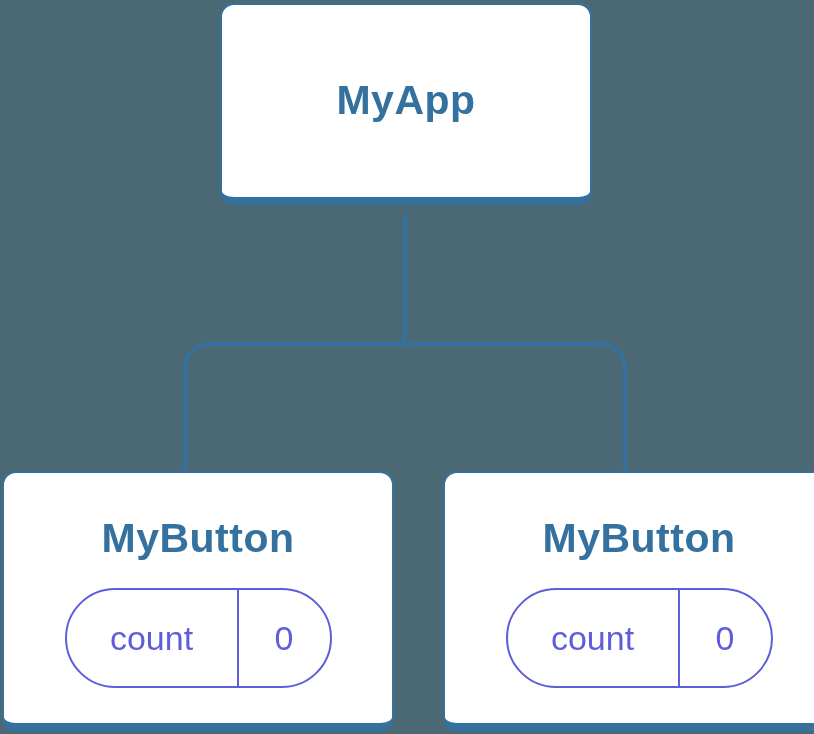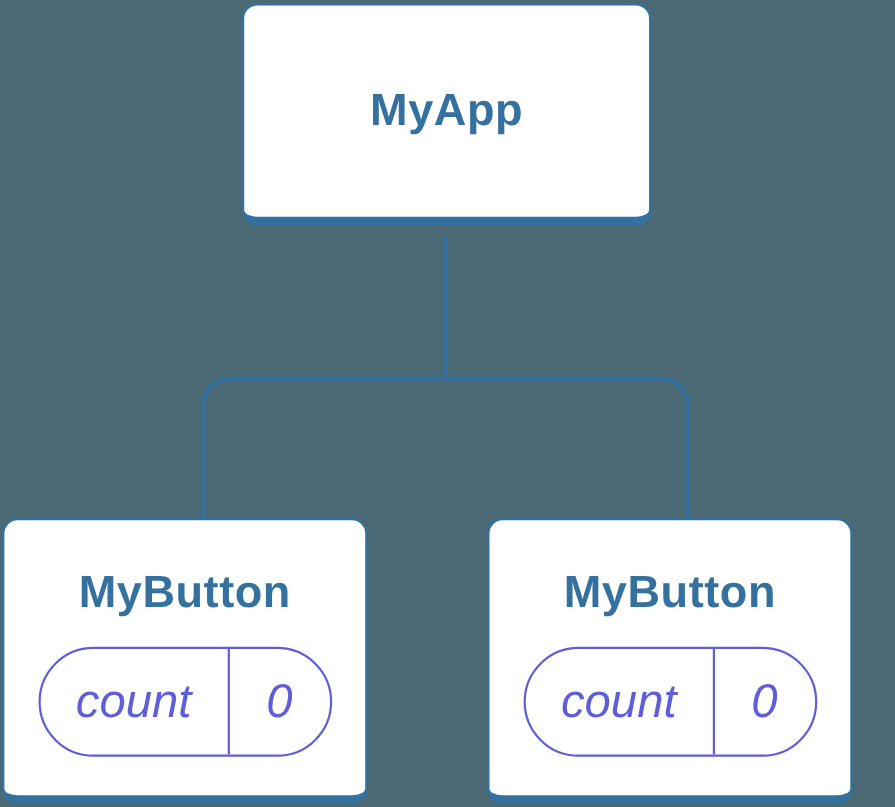--- a/index.html
+++ b/index.html
@@ -22,21 +22,21 @@
     flex-direction: column;
     align-items: center;
     justify-content: center;
   }
   .card.root {
     left: 220px; top: 3px;
     width: 372px; height: 202px;
   }
   .card.child {
     top: 471px;
-    width: 332px; height: 260px;
+    width: 392px; height: 260px;
     justify-content: flex-start;
   }
   .card.child.left  { left: 2px; }
   .card.child.right { left: 443px; }
   .heading {
     color: var(--blue, #35719f);
     font-size: 41px;
     font-weight: 600;
     letter-spacing: 0.5px;
     line-height: 1.1;
@@ -68,23 +68,22 @@
     display: flex;
     align-items: stretch;
     overflow: hidden;
     background: var(--card, #ffffff);
   }
   .pill .cell {
     display: flex;
     align-items: center;
     justify-content: center;
     color: var(--purple, #5e5edb);
-    font-size: 43px;
+    font-size: 34px;
     font-weight: 400;
-    font-style: italic;
   }
   .pill .cell.key { flex: 1 1 auto; }
   .pill .cell.val {
     width: 91px;
     border-left: 2.5px solid var(--purple, #5e5edb);
   }
 </style>
 </head>
 <body>
 

